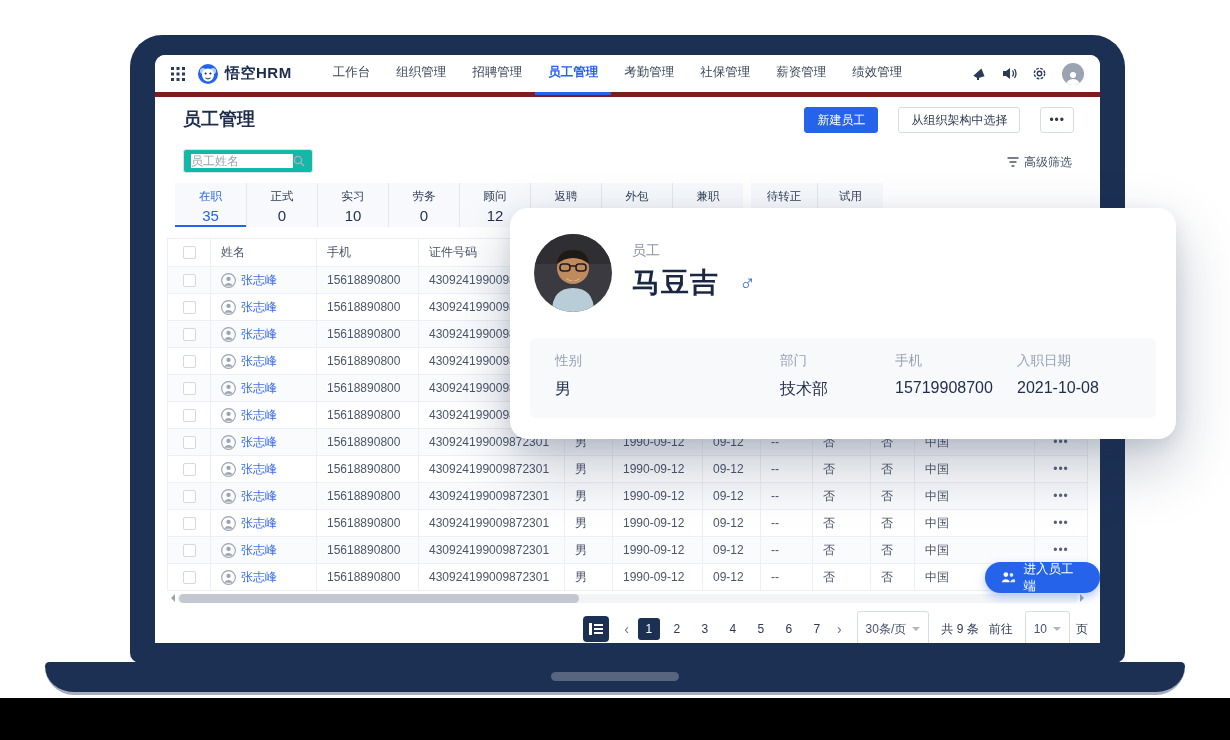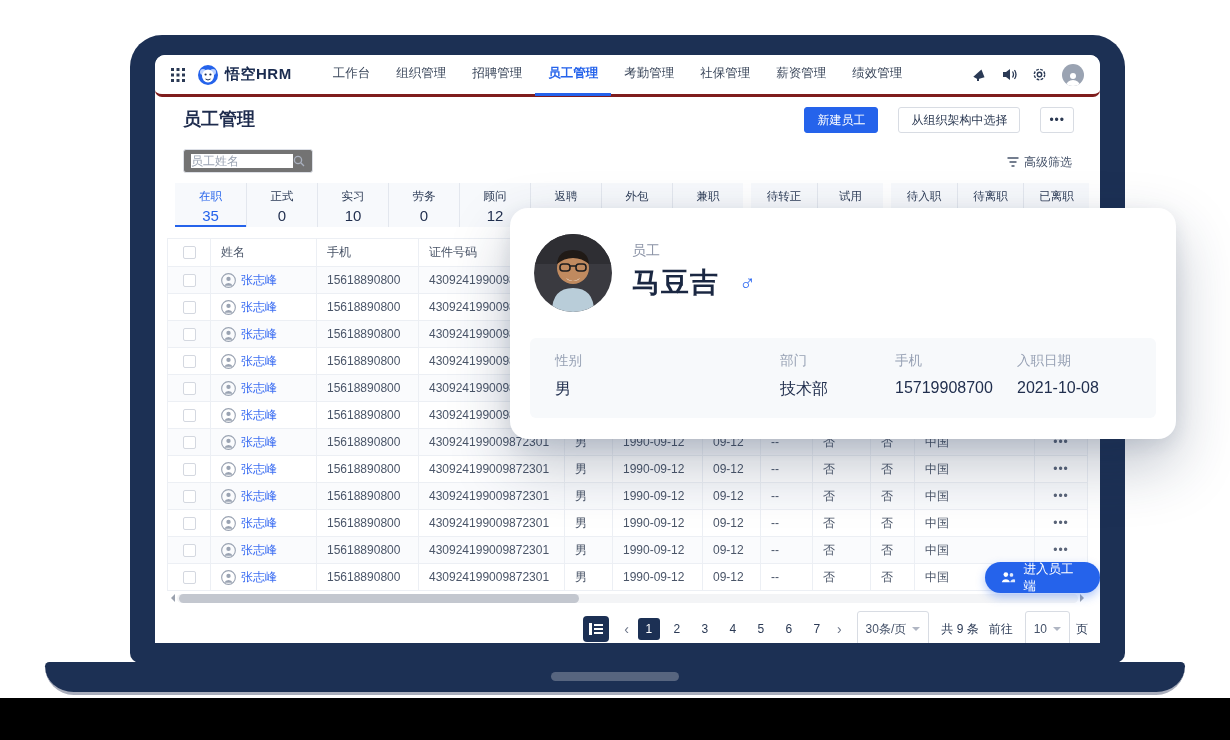--- a/index.html
+++ b/index.html
@@ -13,21 +13,21 @@
            background:#1c3054; border-radius:6px 6px 40px 40px; border-bottom:3px solid #a9adbb; z-index:2;}
   .base-notch { position:absolute; left:50%; top:10px; transform:translateX(-50%);
            width:128px; height:9px; background:#57657f; border-radius:5px; }
   .floor { position:absolute; left:0; top:698px; width:1230px; height:42px; background:#000; }
 
   .screen { position:absolute; left:155px; top:55px; width:945px; height:588px;
             background:#fff; border-radius:10px 10px 0 0; overflow:hidden; }
 
   
   .navbar { position:absolute; left:0; top:0; width:100%; height:42px; display:flex; align-items:center;
-            padding:0 16px; border-bottom:3px solid #7f1d1d; background:#fff;border-radius:7px; }
+            padding:0 16px; border-bottom:5px solid #7f1d1d; background:#fff; }
   .grid-icon { width:14px; height:14px; margin-right:12px; }
   .logo { width:22px; height:22px; margin-right:6px; }
   .brand { font-size:15px; font-weight:bold; color:#1a2b4f; letter-spacing:.5px; }
   .menu { display:flex; height:42px; margin-left:28px; }
   .menu-item { font-size:12.5px; color:#3c485c; padding:0 13px; display:flex; align-items:center; height:42px;
                cursor:pointer; border-bottom:3px solid transparent; }
   .menu-item.active { color:#2563eb; border-bottom-color:#2563eb; font-weight:bold; }
   .nav-right { margin-left:auto; display:flex; align-items:center; gap:15px; }
   .nav-ico { width:15px; height:15px; display:inline-block; }
   .nav-avatar { width:22px; height:22px; border-radius:50%; background:#9aa3b2; display:flex;
@@ -35,21 +35,21 @@
 
   
   .page-title { position:absolute; left:28px; top:52px; font-size:18px; font-weight:bold; color:#1e2c4e; }
   .head-actions { position:absolute; right:26px; top:52px; display:flex; gap:20px; }
   .btn { height:26px; font-size:12px; border-radius:3px; padding:0 12px; display:flex; align-items:center;
          cursor:pointer; border:1px solid #d8dce3; background:#fff; color:#2b3952; }
   .btn.primary { background:#2563eb; border-color:#2563eb; color:#fff; }
   .btn.square { padding:0 8px; letter-spacing:1px; }
 
   .search-box { position:absolute; left:28px; top:94px; width:130px; height:24px; border:1px solid #dcdfe6;
-                border-radius:3px; display:flex; align-items:center; padding:0 7px; background:#737373; }
+                border-radius:3px; display:flex; align-items:center; padding:0 7px; background:#14b8a6; }
   .search-box input { border:none; outline:none; flex:1; font-size:12px; color:#46536a; width:90px;
                 font-family:"Liberation Sans",sans-serif; }
   .search-box input::placeholder { color:#9aa3b2; }
   .adv-filter { position:absolute; right:28px; top:99px; display:flex; align-items:center; gap:5px;
                 font-size:12px; color:#46536a; cursor:pointer; }
 
   
   .tabstrip { position:absolute; left:20px; top:128px; display:flex; gap:8px; }
   .tabgroup { display:flex; background:#f7f9fc; }
   .tab { width:71px; height:44px; text-align:center; cursor:pointer; position:relative; padding-top:6px; }
@@ -246,34 +246,20 @@
     <div class="tabgroup">
       <div class="tab">
           <div class="t-label">待转正</div>
           <div class="t-count">25</div>
         </div>
       <div class="tab">
           <div class="t-label">试用</div>
           <div class="t-count">0</div>
         </div>
     </div>
-    <div class="tabgroup">
-      <div class="tab">
-          <div class="t-label">待入职</div>
-          <div class="t-count">25</div>
-        </div>
-      <div class="tab">
-          <div class="t-label">待离职</div>
-          <div class="t-count">0</div>
-        </div>
-      <div class="tab">
-          <div class="t-label">已离职</div>
-          <div class="t-count">13</div>
-        </div>
-    </div>
   </div>
 
   <div class="table">
     <div class="tr head">
       <div class="td c0">
           <span class="cb"></span>
         </div>
       <div class="td c1">姓名</div>
       <div class="td c2">手机</div>
       <div class="td c3">证件号码</div>

